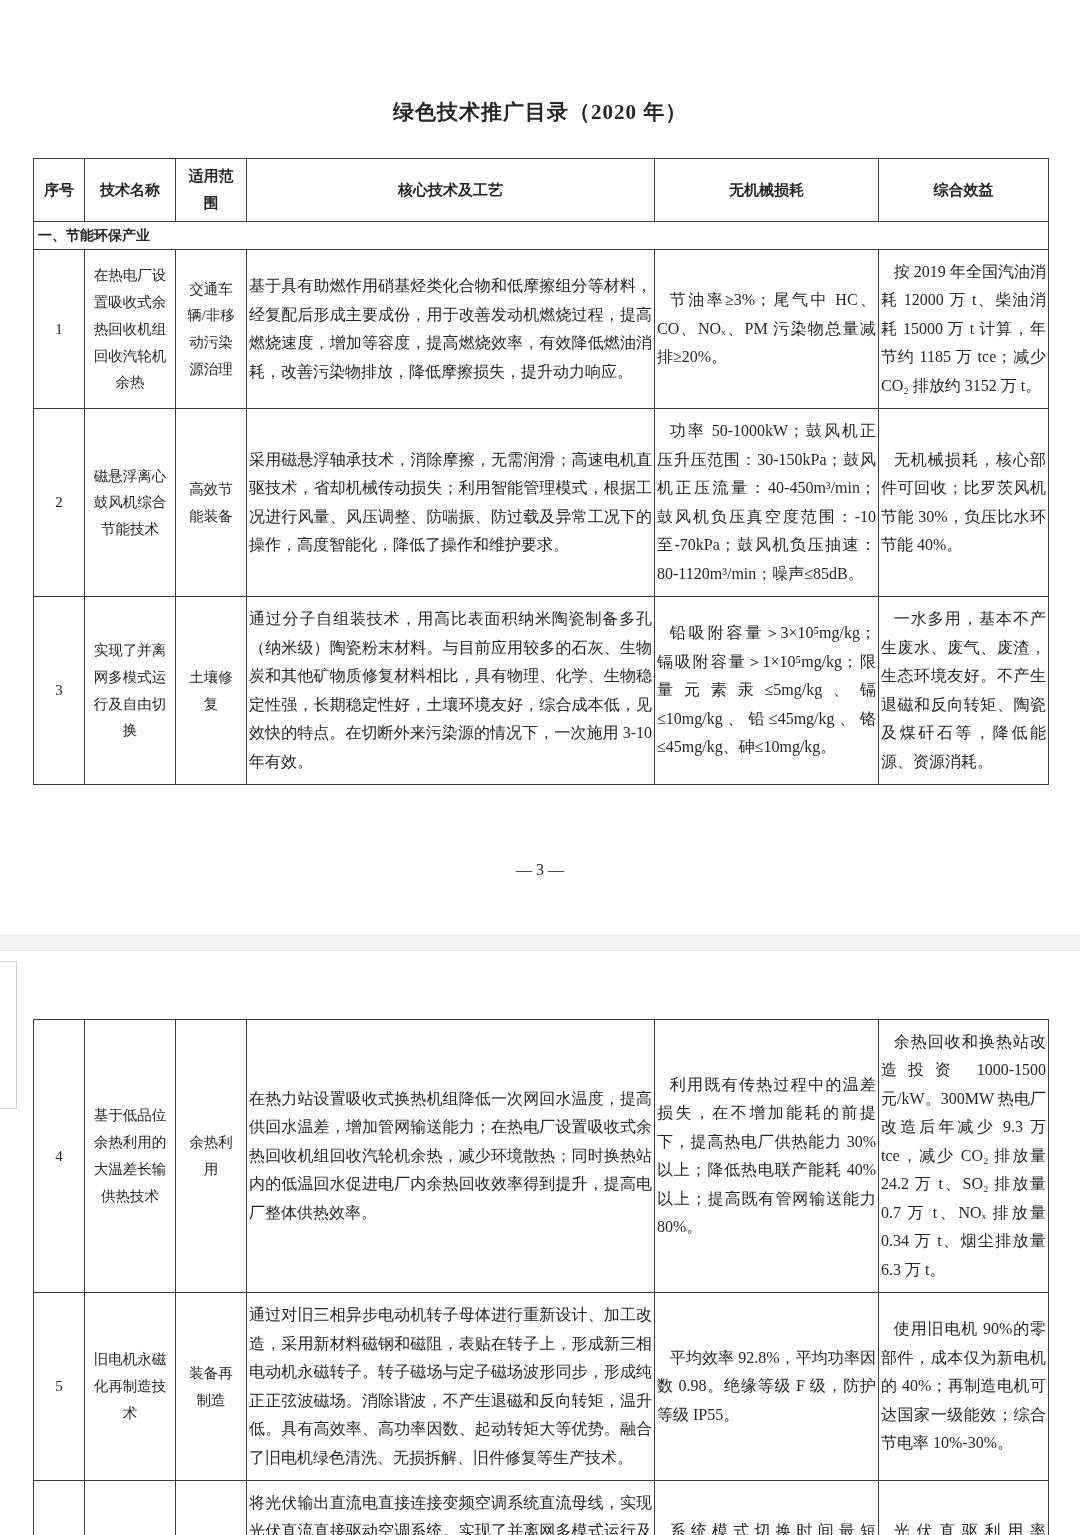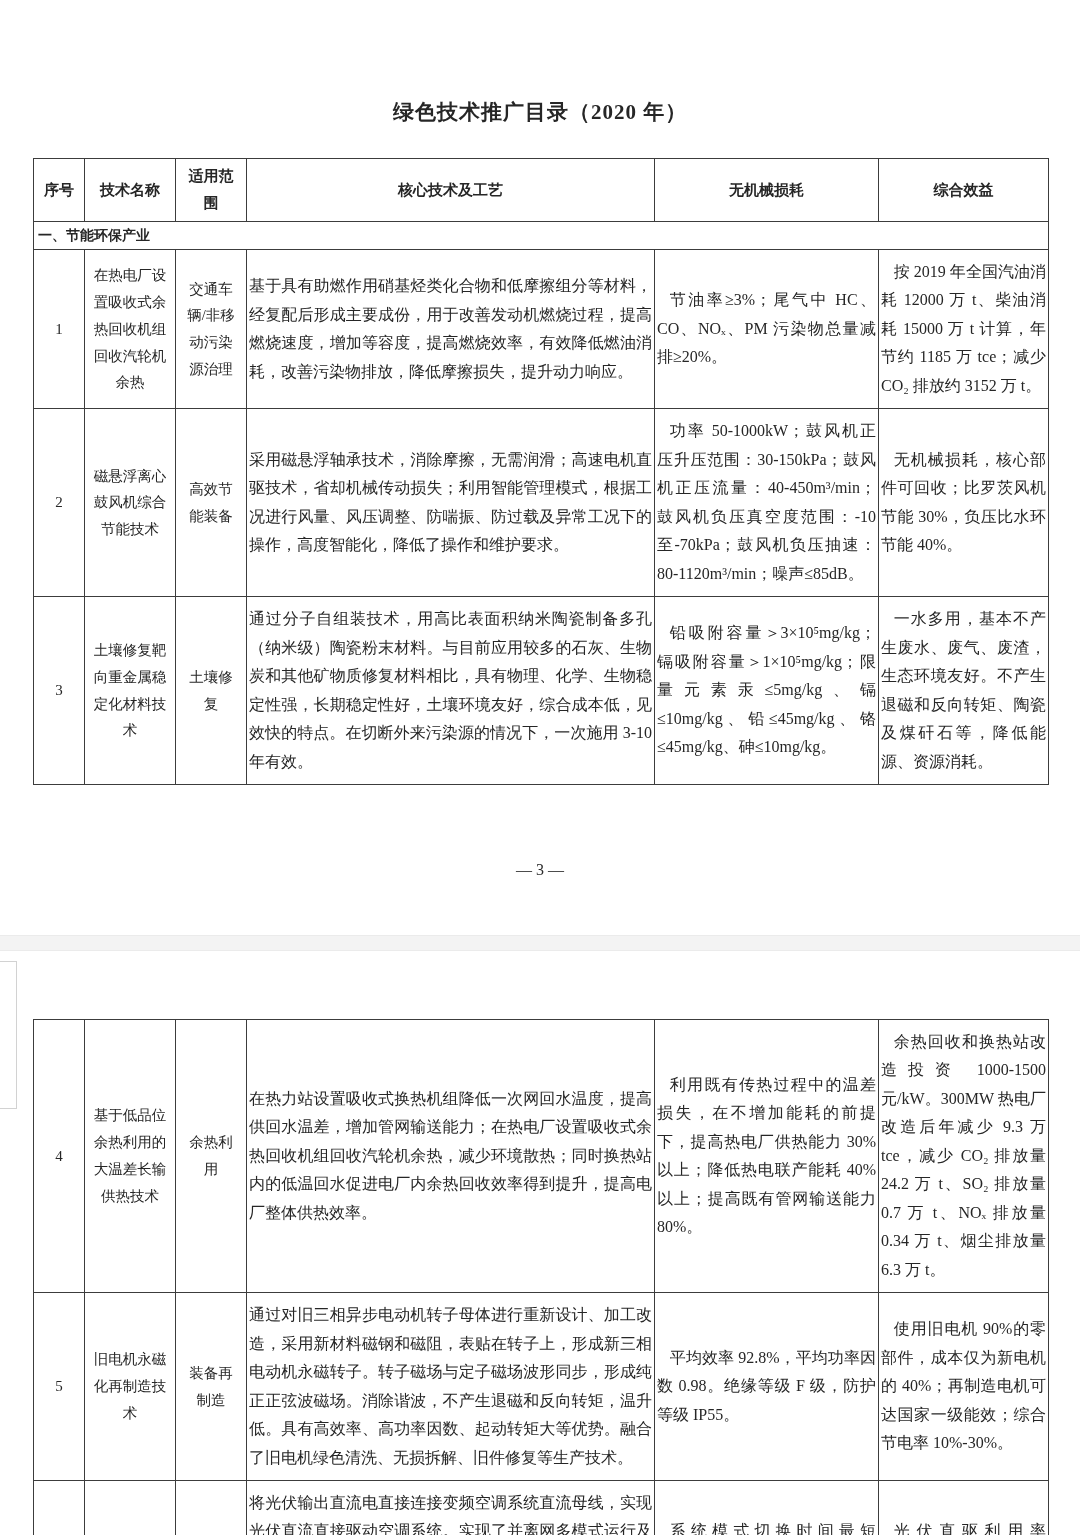--- a/index.html
+++ b/index.html
@@ -127,21 +127,21 @@
       <tr class="h-r2">
         <td class="c-no">2</td>
         <td class="c-name">磁悬浮离心鼓风机综合节能技术</td>
         <td class="c-scope">高效节能装备</td>
         <td class="c-core">采用磁悬浮轴承技术，消除摩擦，无需润滑；高速电机直驱技术，省却机械传动损失；利用智能管理模式，根据工况进行风量、风压调整、防喘振、防过载及异常工况下的操作，高度智能化，降低了操作和维护要求。</td>
         <td class="c-params">功率 50-1000kW；鼓风机正压升压范围：30-150kPa；鼓风机正压流量：40-450m³/min；鼓风机负压真空度范围：-10 至-70kPa；鼓风机负压抽速：80-1120m³/min；噪声≤85dB。</td>
         <td class="c-benefit">无机械损耗，核心部件可回收；比罗茨风机节能 30%，负压比水环节能 40%。</td>
       </tr>
       <tr class="h-r3">
         <td class="c-no">3</td>
-        <td class="c-name">土壤修复靶向重金属稳定化材料技术</td>
+        <td class="c-name">实现了并离网多模式运行及自由切换</td>
         <td class="c-scope">土壤修复</td>
         <td class="c-core">通过分子自组装技术，用高比表面积纳米陶瓷制备多孔（纳米级）陶瓷粉末材料。与目前应用较多的石灰、生物炭和其他矿物质修复材料相比，具有物理、化学、生物稳定性强，长期稳定性好，土壤环境友好，综合成本低，见效快的特点。在切断外来污染源的情况下，一次施用 3-10 年有效。</td>
         <td class="c-params">铅吸附容量＞3×10⁵mg/kg；镉吸附容量＞1×10⁵mg/kg；限量元素汞≤5mg/kg、镉≤10mg/kg、铅≤45mg/kg、铬≤45mg/kg、砷≤10mg/kg。</td>
         <td class="c-benefit">一水多用，基本不产生废水、废气、废渣，生态环境友好。不产生退磁和反向转矩、陶瓷及煤矸石等，降低能源、资源消耗。</td>
       </tr>
     </tbody>
   </table>
 
   <div class="page-footer footer-p3">— 3 —</div>
 </div>

